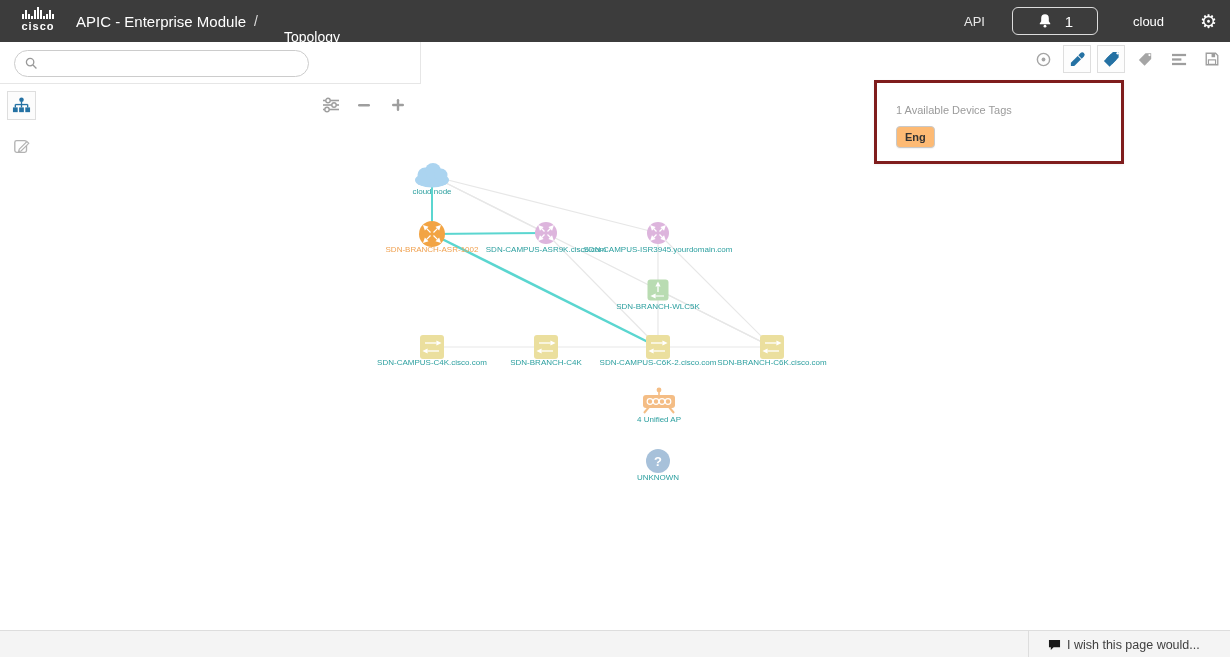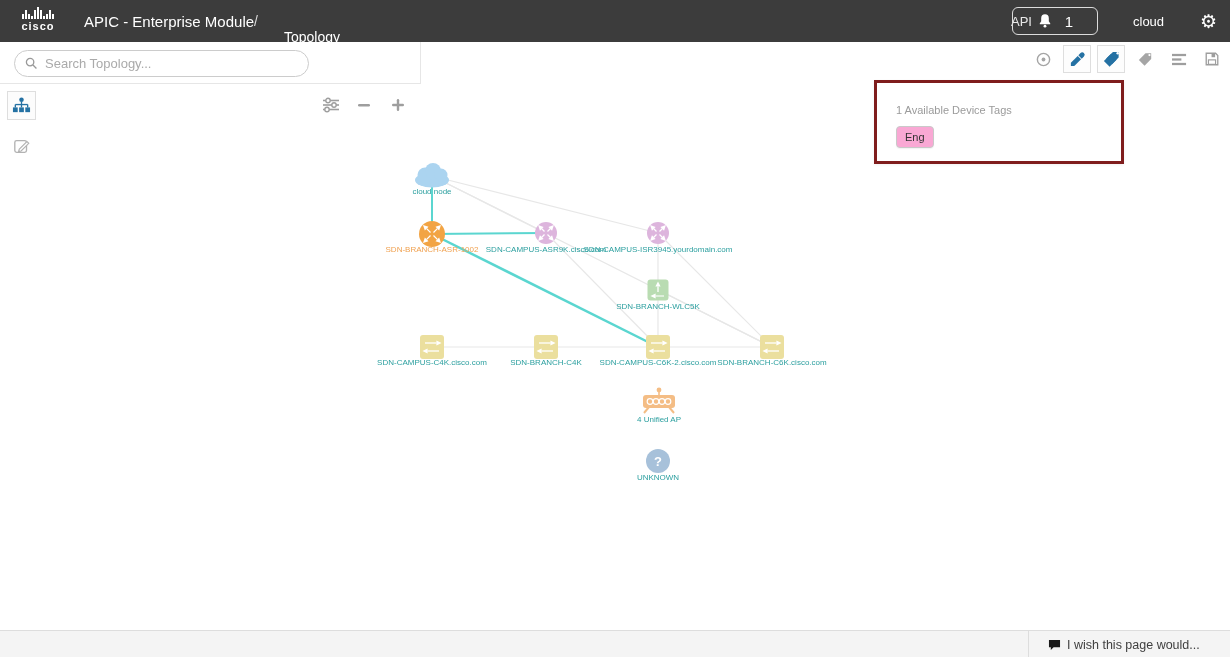--- a/index.html
+++ b/index.html
@@ -4,24 +4,24 @@
 <style>
   * { margin:0; padding:0; box-sizing:border-box; }
   html,body { width:1230px; height:657px; font-family:"Liberation Sans", sans-serif; background:#fff; overflow:hidden; position:relative; }
 
   
   .header { position:absolute; top:0; left:0; width:1230px; height:42px; background:#3c3c3c; z-index:20; display:flex; align-items:center; }
   .logo { position:absolute; left:15px; top:6px; width:46px; display:flex; flex-direction:column; align-items:center; cursor:pointer; }
   .logo-bars { display:flex; align-items:flex-end; gap:1px; height:13px; }
   .logo-bars i { display:block; width:2px; background:#fff; }
   .logo-text { color:#fff; font-size:11px; font-weight:bold; letter-spacing:1px; margin-top:1px; }
-  .h-title { position:absolute; left:84px; top:0; height:42px; display:flex; align-items:center; color:#fff; font-size:15px; font-weight:400; }
+  .h-title { position:absolute; left:76px; top:0; height:42px; display:flex; align-items:center; color:#fff; font-size:15px; font-weight:400; }
   .h-sep { position:absolute; left:254px; top:0; height:42px; display:flex; align-items:center; color:#ddd; font-size:14px; }
   .h-page { position:absolute; left:284px; top:16px; height:42px; display:flex; align-items:center; color:#fff; font-size:14px; }
-  .h-api { position:absolute; left:964px; top:0; height:42px; display:flex; align-items:center; color:#e8e8e8; font-size:13px; cursor:pointer;margin-left:47px; }
+  .h-api { position:absolute; left:964px; top:0; height:42px; display:flex; align-items:center; color:#e8e8e8; font-size:13px; cursor:pointer; }
   .notif-btn { position:absolute; left:1012px; top:7px; width:86px; height:28px; border:1px solid #dcdcdc; border-radius:6px; background:transparent; display:flex; align-items:center; justify-content:center; gap:12px; cursor:pointer; }
   .notif-btn .count { color:#fff; font-size:15px; }
   .h-user { position:absolute; left:1133px; top:0; height:42px; display:flex; align-items:center; color:#fff; font-size:13px; cursor:pointer; }
   .h-gear { position:absolute; left:1200px; top:0; height:42px; display:flex; align-items:center; color:#fff; font-size:19px; cursor:pointer; font-family:"DejaVu Sans", sans-serif; }
 
   
   .search-panel { position:absolute; top:42px; left:0; width:421px; height:42px; background:#fff; border-right:1px solid #e6e6e6; border-bottom:1px solid #e6e6e6; z-index:15; }
   .search-box { position:absolute; left:14px; top:8px; width:295px; height:27px; border:1px solid #ccc; border-radius:14px; display:flex; align-items:center; padding:0 10px; background:#fff; }
   .search-box input { border:none; outline:none; flex:1; font-size:13px; color:#555; margin-left:7px; font-family:"Liberation Sans", sans-serif; }
   .search-box input::placeholder { color:#aaa; }
@@ -29,21 +29,21 @@
   .right-icons .tb-icon { top:46px; }
   .icon-box { position:absolute; top:45px; width:28px; height:28px; border:1px solid #dedede; background:#fdfdfd; display:flex; align-items:center; justify-content:center; cursor:pointer; z-index:16; }
 
   
   .rail-box { position:absolute; left:7px; top:91px; width:29px; height:29px; border:1px solid #dedede; background:#fcfcfc; display:flex; align-items:center; justify-content:center; cursor:pointer; z-index:15; }
   .rail-edit { position:absolute; left:12px; top:136px; width:20px; height:20px; display:flex; align-items:center; justify-content:center; cursor:pointer; z-index:15; }
 
   
   .tags-panel { position:absolute; left:874px; top:80px; width:250px; height:84px; background:#fff; border:3px solid #7f1d1d; box-shadow:0 1px 3px rgba(0,0,0,0.06); z-index:14; }
   .tags-title { position:absolute; left:19px; top:21px; font-size:11px; color:#9b9b9b; }
-  .tag-chip { position:absolute; left:19px; top:43px; padding:4px 8px; border:1px solid #c9c9c9; border-radius:4px; background:#f9a8d4; font-size:11px; color:#333; box-shadow:0 1px 1px rgba(0,0,0,0.05); cursor:pointer; }
+  .tag-chip { position:absolute; left:19px; top:43px; padding:4px 8px; border:1px solid #c9c9c9; border-radius:4px; background:#fdba74; font-size:11px; color:#333; box-shadow:0 1px 1px rgba(0,0,0,0.05); cursor:pointer;font-weight:bold; }
 
   
   #topo { position:absolute; left:0; top:0; width:1230px; height:630px; z-index:5; }
 
   
   .footer { position:absolute; left:0; top:630px; width:1230px; height:27px; background:#f4f4f4; border-top:1px solid #ddd; z-index:20; }
   .footer-divider { position:absolute; left:1028px; top:0; width:1px; height:27px; background:#ddd; }
   .wish { position:absolute; left:1048px; top:0; height:27px; display:flex; align-items:center; gap:6px; cursor:pointer; }
   .wish span { font-size:12.5px; color:#404040; }
 </style>
@@ -198,21 +198,20 @@
   <div class="h-user">cloud</div>
   <div class="h-gear">⚙</div>
 </div>
 
 <div class="search-panel">
   <div class="search-box">
     <svg width="13" height="13" viewBox="0 0 14 14">
       <circle cx="5.5" cy="5.5" r="4" fill="none" stroke="#999" stroke-width="1.4"></circle>
       <line x1="8.6" y1="8.6" x2="12.3" y2="12.3" stroke="#999" stroke-width="1.4"></line>
     </svg>
-    <input type="text" placeholder="Search Topology..." style="">
   </div>
   <div class="tb-icon" style="left:318px;">
     <svg width="18" height="16" viewBox="0 0 18 16">
       <line x1="1" y1="3.5" x2="17" y2="3.5" stroke="#9e9e9e" stroke-width="1.6"></line>
       <line x1="1" y1="8" x2="17" y2="8" stroke="#9e9e9e" stroke-width="1.6"></line>
       <line x1="1" y1="12.5" x2="17" y2="12.5" stroke="#9e9e9e" stroke-width="1.6"></line>
       <circle cx="6" cy="3.5" r="2.2" fill="#fff" stroke="#9e9e9e" stroke-width="1.4"></circle>
       <circle cx="12" cy="8" r="2.2" fill="#fff" stroke="#9e9e9e" stroke-width="1.4"></circle>
       <circle cx="5" cy="12.5" r="2.2" fill="#fff" stroke="#9e9e9e" stroke-width="1.4"></circle>
     </svg>

